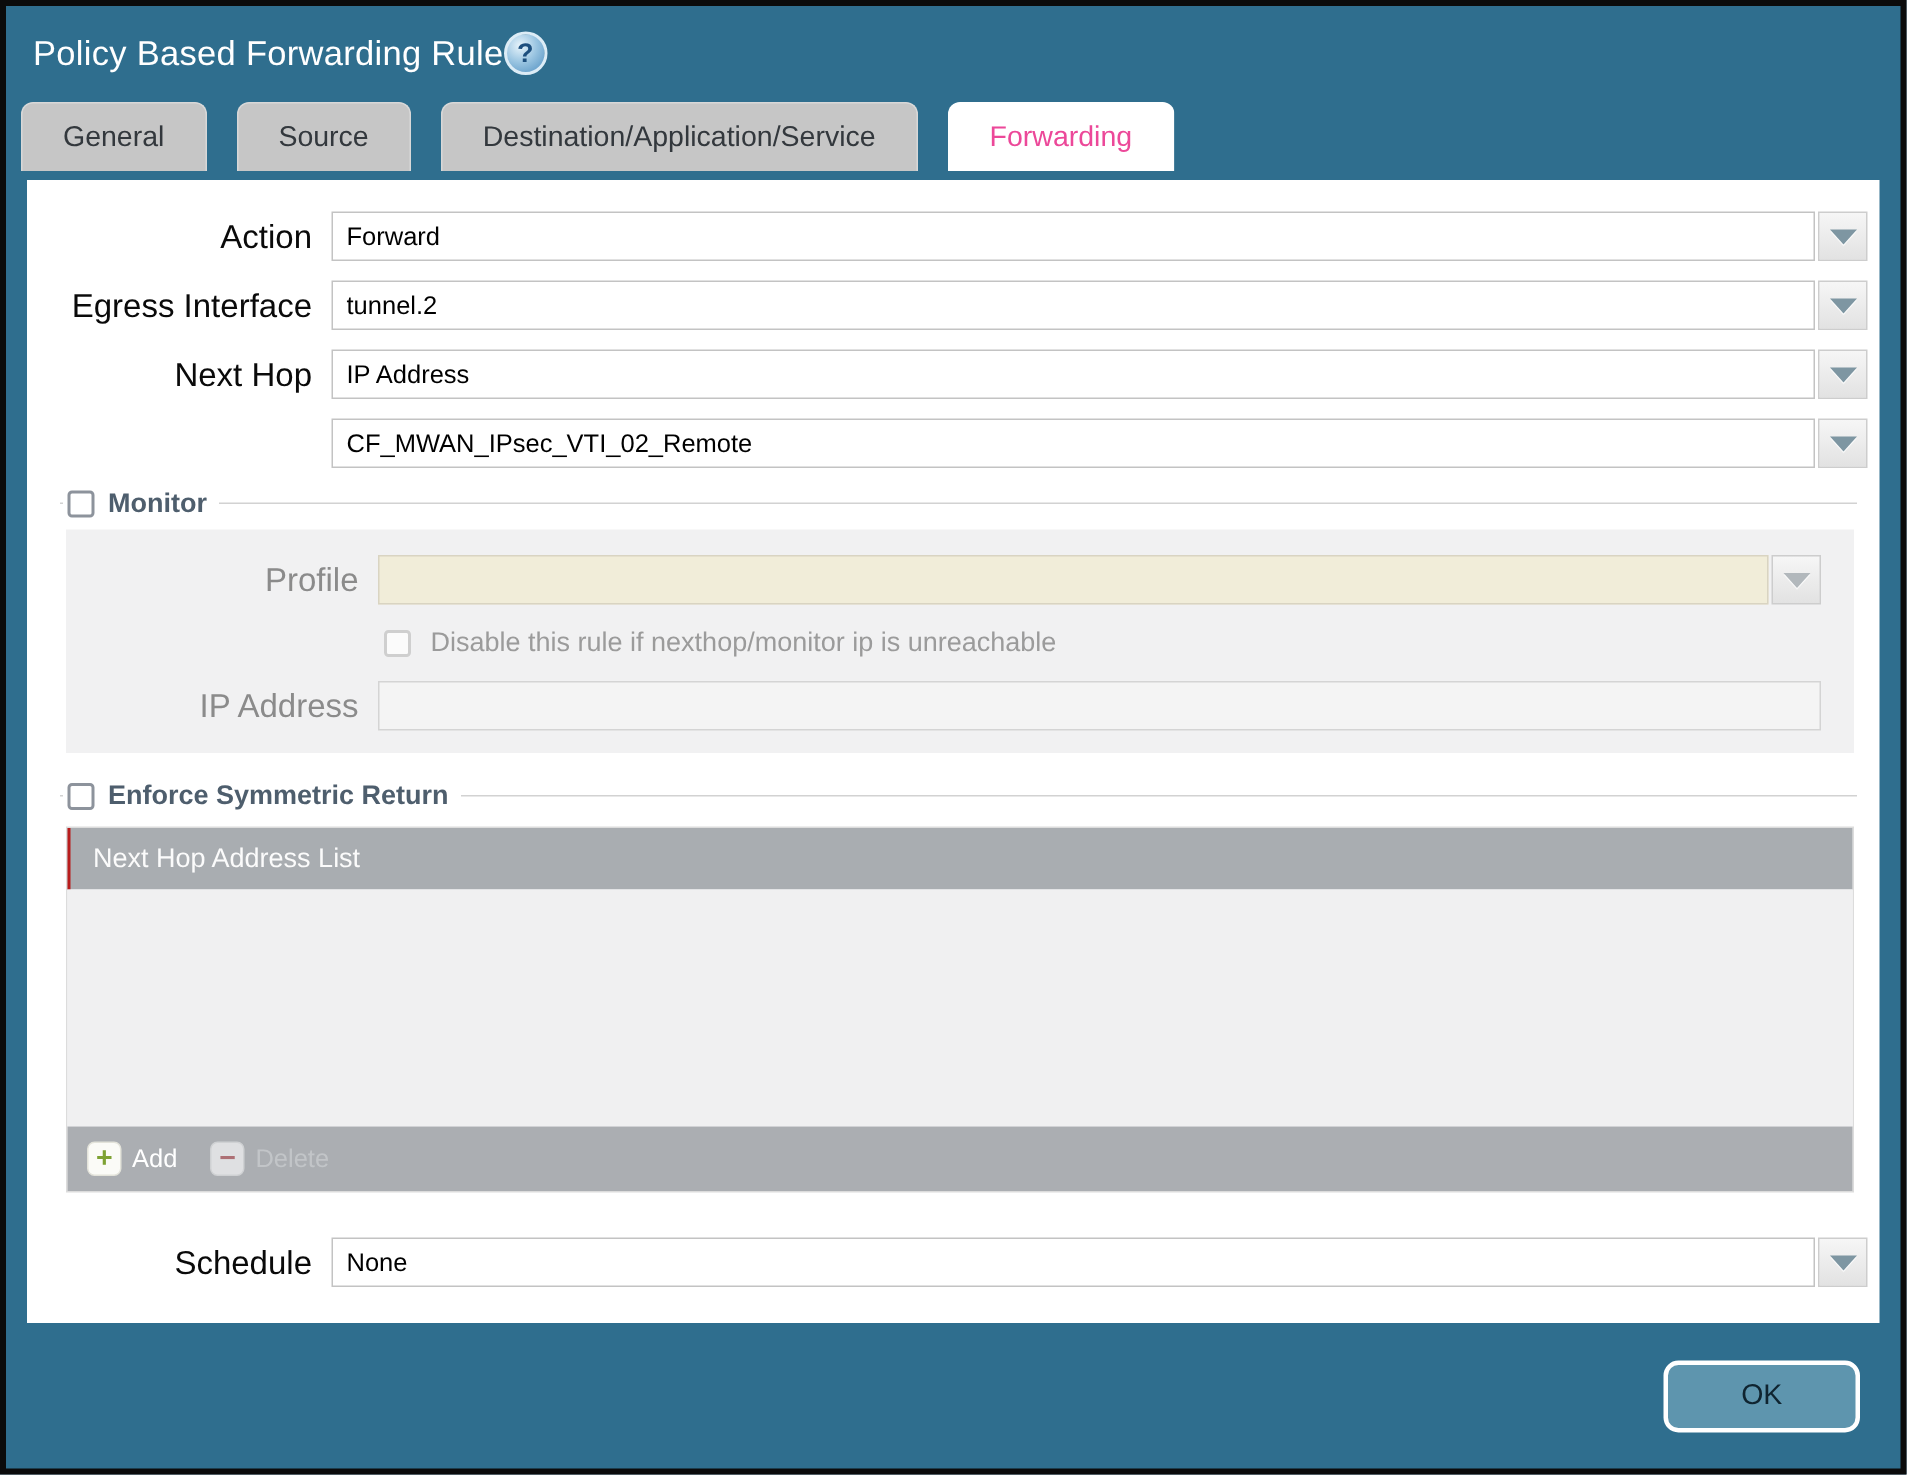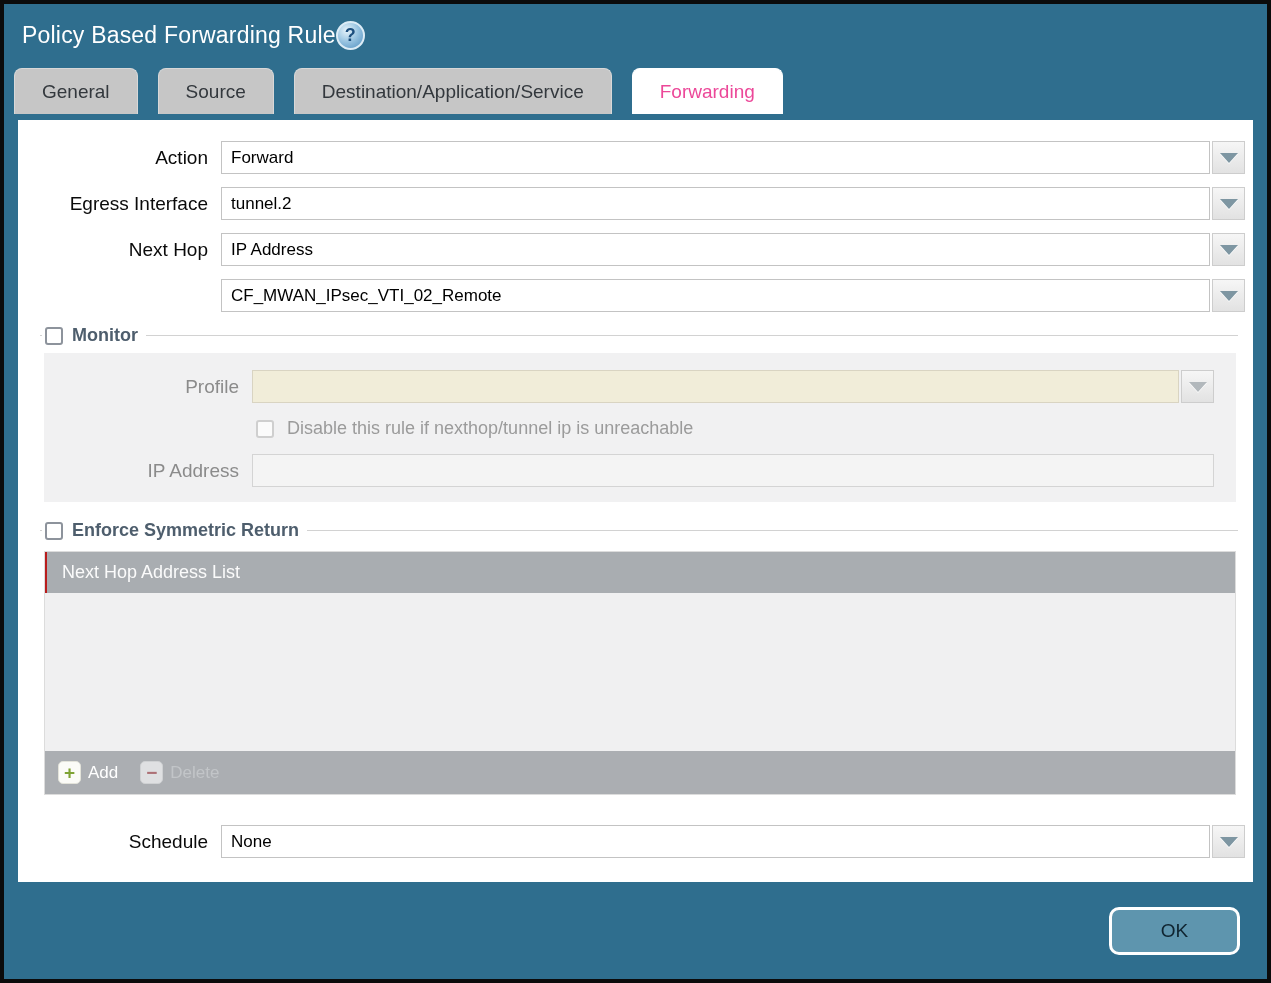--- a/index.html
+++ b/index.html
@@ -54,21 +54,21 @@
   .content {
     position: absolute;
     left: 14px; right: 14px; top: 116px; bottom: 97px;
     background: #ffffff;
     padding-top: 21px;
   }
 
   .form-row { display: flex; align-items: center; margin: 0 8px 13px 0; }
   .form-label {
     width: 203px; text-align: right; padding-right: 13px;
-    font-size: 19px; color: #0a0a0a; white-space: nowrap;
+    font-size: 22px; color: #0a0a0a; white-space: nowrap;
   }
   .form-field { flex: 1; display: flex; align-items: center; }
   .text-input {
     flex: 1; height: 33px;
     border: 1px solid #c3c3c3; background: #fff;
     font-family: "Liberation Sans", sans-serif;
     font-size: 17px; color: #000; padding: 0 9px;
     outline: none;
   }
   .dd-btn {
@@ -239,21 +239,21 @@
           <div class="form-field">
             <input class="text-input input-cream" type="text" disabled="" value="" style="">
             <div class="dd-btn disabled">
               <span class="dd-arrow"></span>
             </div>
           </div>
         </div>
 
         <div class="check-row">
           <span class="checkbox disabled"></span>
-          <span>Disable this rule if nexthop/tunnel ip is unreachable</span>
+          <span>Disable this rule if nexthop/monitor ip is unreachable</span>
         </div>
 
         <div class="form-row" style="margin-bottom:0;">
           <div class="form-label">IP Address</div>
           <div class="form-field">
             <input class="text-input input-gray" type="text" disabled="" value="" style="">
           </div>
         </div>
 
       </div>

